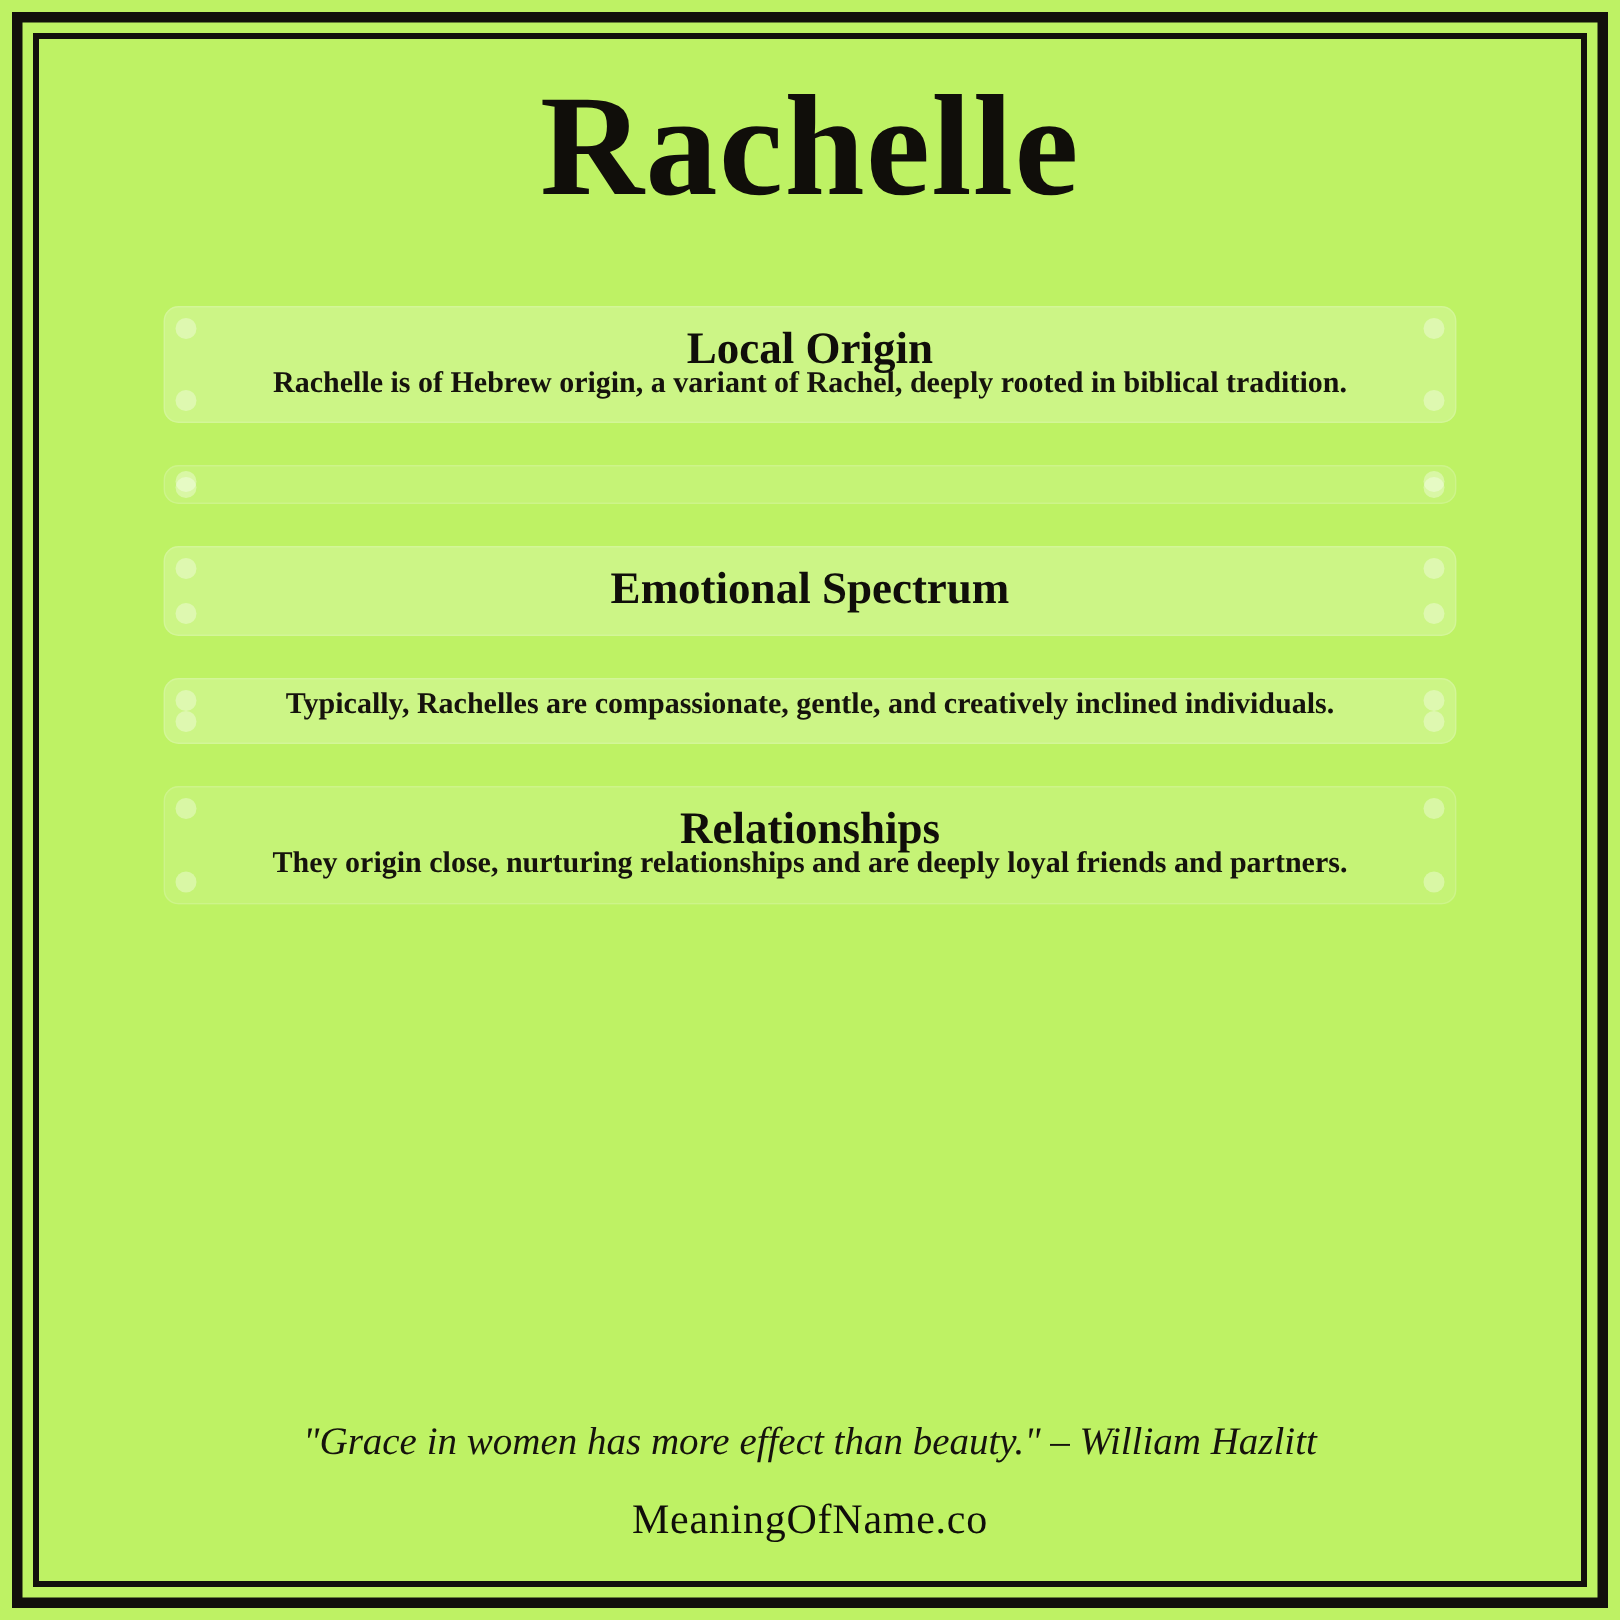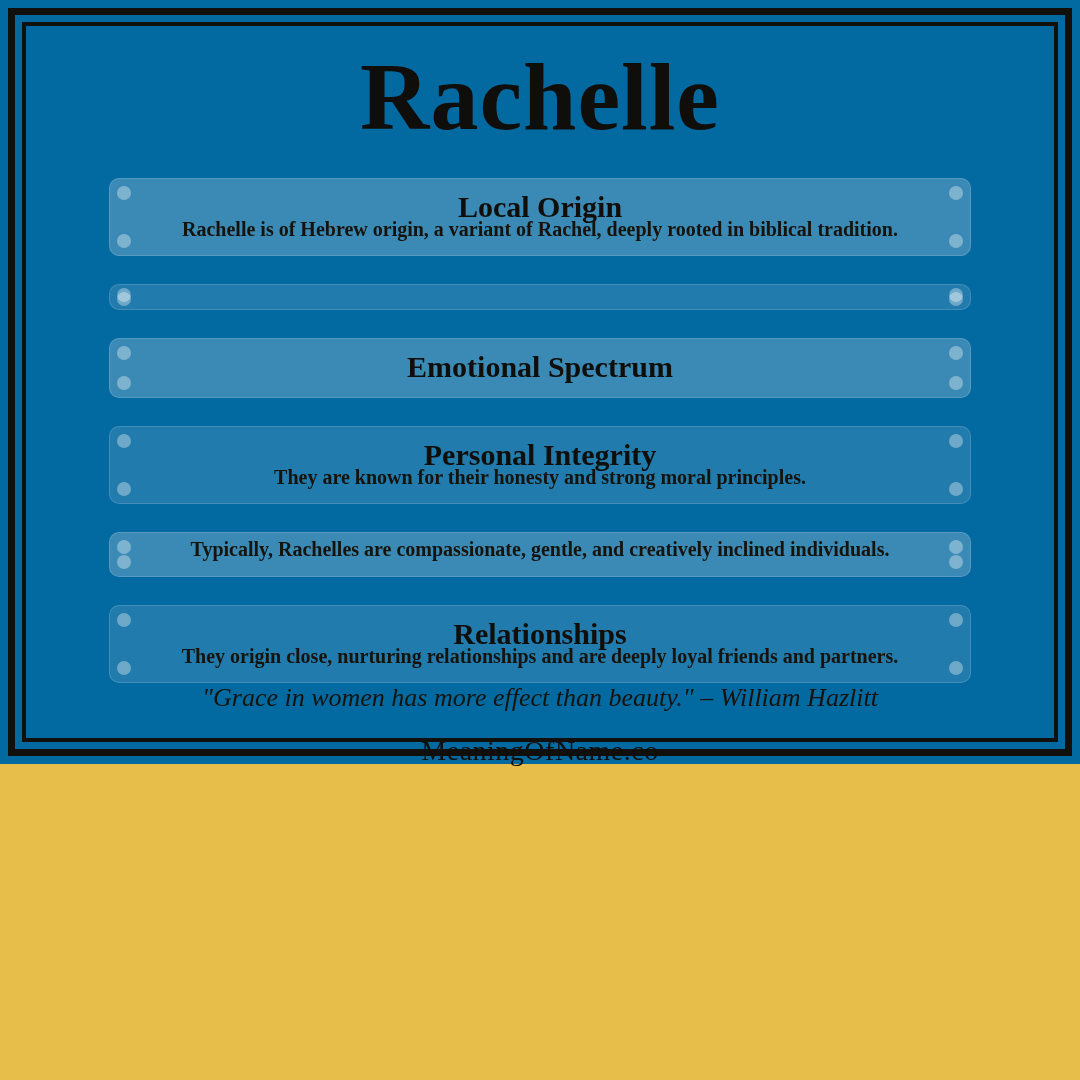--- a/index.html
+++ b/index.html
@@ -10,22 +10,22 @@
     width: 1080px;
     height: 1080px;
     background: #e8be4a;
     font-family: "Liberation Serif", serif;
     overflow: hidden;
   }
 
   .poster {
     position: relative;
     width: 1080px;
-    height: 764px;
-    background: #0369a1;
+    height: 1080px;
+    background: #bef264;
     box-sizing: border-box;
   }
 
   
   .frame-outer {
     position: absolute;
     left: 8px;
     top: 8px;
     right: 8px;
     bottom: 8px;
@@ -59,21 +59,21 @@
     font-size: 96px;
     font-weight: bold;
     color: #100e0a;
     letter-spacing: 1px;
     line-height: 1.1;
     text-align: center;
     font-family: "Liberation Serif", serif;
   }
 
   .cards {
-    margin-top: 28px;
+    margin-top: 54px;
     width: 862px;
     display: flex;
     flex-direction: column;
     gap: 28px;
   }
 
   .card {
     position: relative;
     border-radius: 10px;
     padding: 10px 34px 16px 34px;
@@ -164,28 +164,20 @@
       </div>
 
       <div class="card">
         <span class="dot tl"></span>
         <span class="dot tr"></span>
         <span class="dot bl"></span>
         <span class="dot br"></span>
         <div class="card-title">Emotional Spectrum</div>
       </div>
 
-      <div class="card alt">
-        <span class="dot tl"></span>
-        <span class="dot tr"></span>
-        <span class="dot bl"></span>
-        <span class="dot br"></span>
-        <div class="card-title">Personal Integrity</div>
-        <div class="card-text">They are known for their honesty and strong moral principles.</div>
-      </div>
 
       <div class="card">
         <span class="dot tl"></span>
         <span class="dot tr"></span>
         <span class="dot bl"></span>
         <span class="dot br"></span>
         <div class="card-text">Typically, Rachelles are compassionate, gentle, and creatively inclined individuals.</div>
       </div>
 
       <div class="card alt">

